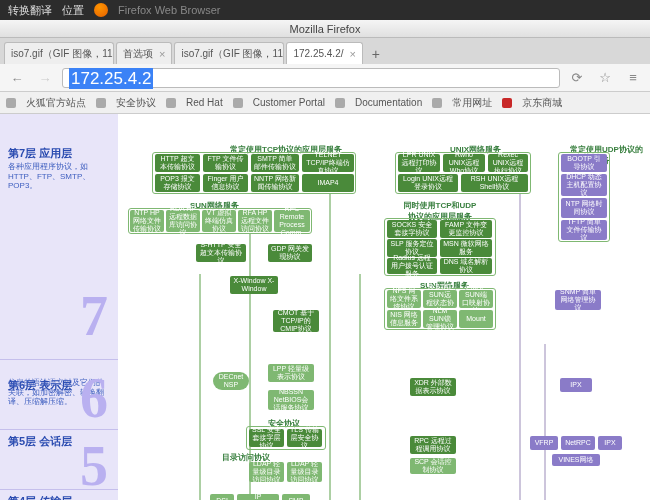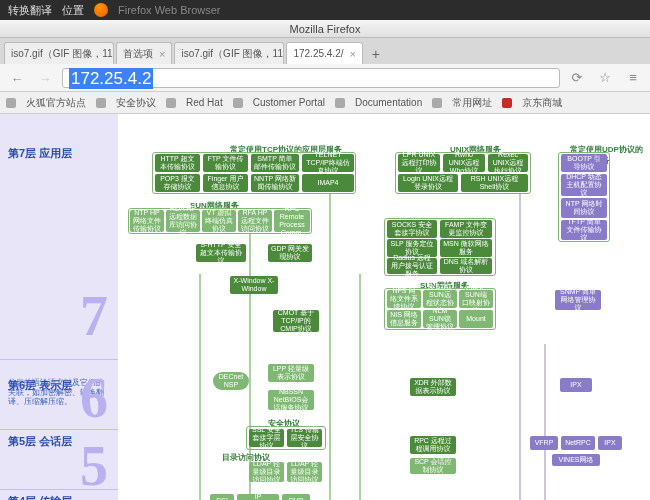--- a/index.html
+++ b/index.html
@@ -117,36 +117,38 @@
 
 <div class="content">
 <div class="diagram">
 
   <div class="leftcol"></div>
   <div class="sep" style="top:245px"></div>
   <div class="sep" style="top:315px"></div>
   <div class="sep" style="top:375px"></div>
 
   <div class="layer-h" style="top:32px">第7层  应用层</div>
+  <div class="layer-d" style="top:48px">各种应用程序协议，如HTTP、FTP、SMTP、POP3。</div>
   <div class="bignum" style="top:170px">7</div>
 
   <div class="layer-h" style="top:264px">第6层  表示层</div>
   <div class="layer-d" style="top:264px">信息的语法语义以及它们的关联，如加密解密、转换翻译、压缩解压缩。</div>
   <div class="bignum" style="top:252px">6</div>
 
   <div class="layer-h" style="top:320px">第5层  会话层</div>
   <div class="bignum" style="top:320px">5</div>
 
   <div class="layer-h" style="top:380px">第4层  传输层</div>
 
 
   <div class="sect-lbl" style="top:30px;left:230px">常定使用TCP协议的应用层服务</div>
   <div class="sect-lbl" style="top:30px;left:450px">UNIX网络服务</div>
   <div class="sect-lbl" style="top:30px;left:570px">常定使用UDP协议的应用层服务</div>
   <div class="sect-lbl" style="top:86px;left:190px">SUN网络服务</div>
+  <div class="sect-lbl" style="top:86px;left:400px;width:80px;text-align:center">同时使用TCP和UDP协议的应用层服务</div>
   <div class="sect-lbl" style="top:166px;left:420px">SUN网络服务</div>
   <div class="sect-lbl" style="top:304px;left:268px">安全协议</div>
   <div class="sect-lbl" style="top:338px;left:222px">目录访问协议</div>
 
   <svg class="lines">
     <line x1="330" y1="80" x2="330" y2="386"></line>
         <line x1="360" y1="160" x2="360" y2="386"></line>
     <line x1="520" y1="80" x2="520" y2="386" class="pr"></line>
         <line x1="545" y1="230" x2="545" y2="386" class="pr"></line>
     <line x1="250" y1="120" x2="250" y2="386"></line>

